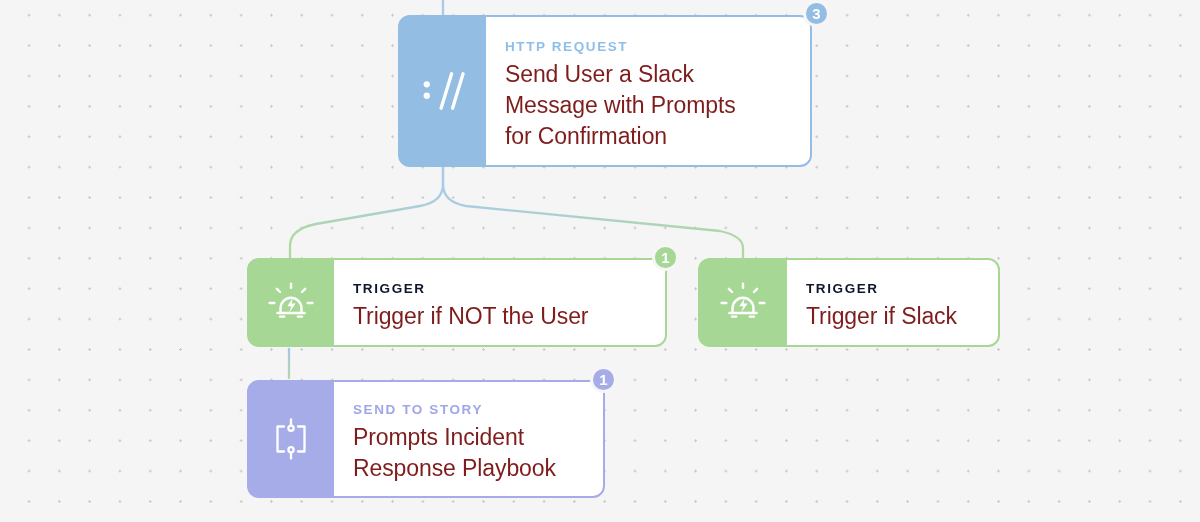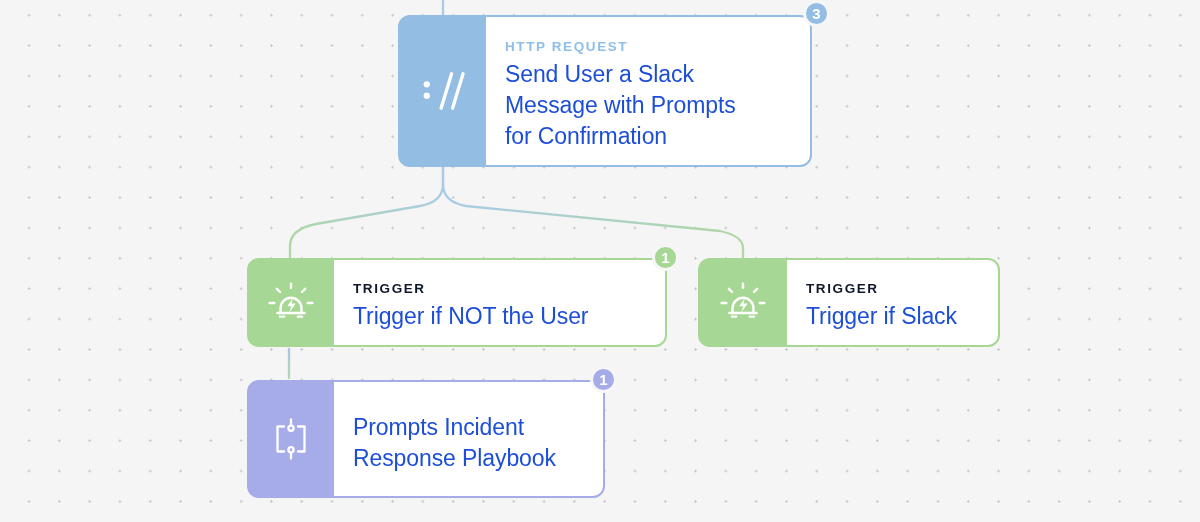--- a/index.html
+++ b/index.html
@@ -38,21 +38,21 @@
   }
   .type-label {
     font-size:13.5px; font-weight:bold; letter-spacing:1.6px;
     margin-bottom:5px; white-space:nowrap;
   }
   .node--blue   .type-label { color:#8fbfe9; }
   .node--green  .type-label { color:#0f172a; }
   .node--purple .type-label { color:#a0a6e8; }
 
   .node-title {
-    font-size:23px; line-height:31px; color:#1d4ed8; letter-spacing:-0.1px;
+    font-size:23px; line-height:31px; color:#7f1d1d; letter-spacing:-0.1px;
   }
 
   .badge {
     position:absolute; width:27px; height:27px; border-radius:50%;
     border:3px solid #f6f6f7; color:#fff; font-size:15px; font-weight:bold;
     display:flex; align-items:center; justify-content:center; z-index:3;
   }
   .badge--blue   { background:#93bde3; top:-17px; right:-20px; }
   .badge--green  { background:#a7d794; top:-16px; right:-14px; }
   .badge--purple { background:#a6ace8; top:-16px; right:-14px; }
@@ -162,18 +162,19 @@
       <svg width="44" height="44" viewBox="0 0 44 44" fill="none" stroke="#fff" stroke-width="2.3" stroke-linecap="round" stroke-linejoin="round">
         <path d="M15,9.5 H8.5 V34.5 H15"></path>
         <path d="M29,9.5 H35.5 V34.5 H29"></path>
         <path d="M22,2.5 V8.5"></path>
         <circle cx="22" cy="11.3" r="2.6"></circle>
         <circle cx="22" cy="32.7" r="2.6"></circle>
         <path d="M22,35.5 V41.5"></path>
       </svg>
     </div>
     <div class="node-body">
+      <div class="type-label">SEND TO STORY</div>
       <div class="node-title">Prompts Incident Response Playbook</div>
     </div>
     <div class="badge badge--purple">1</div>
   </div>
 
 </div>
 
 </body></html>

